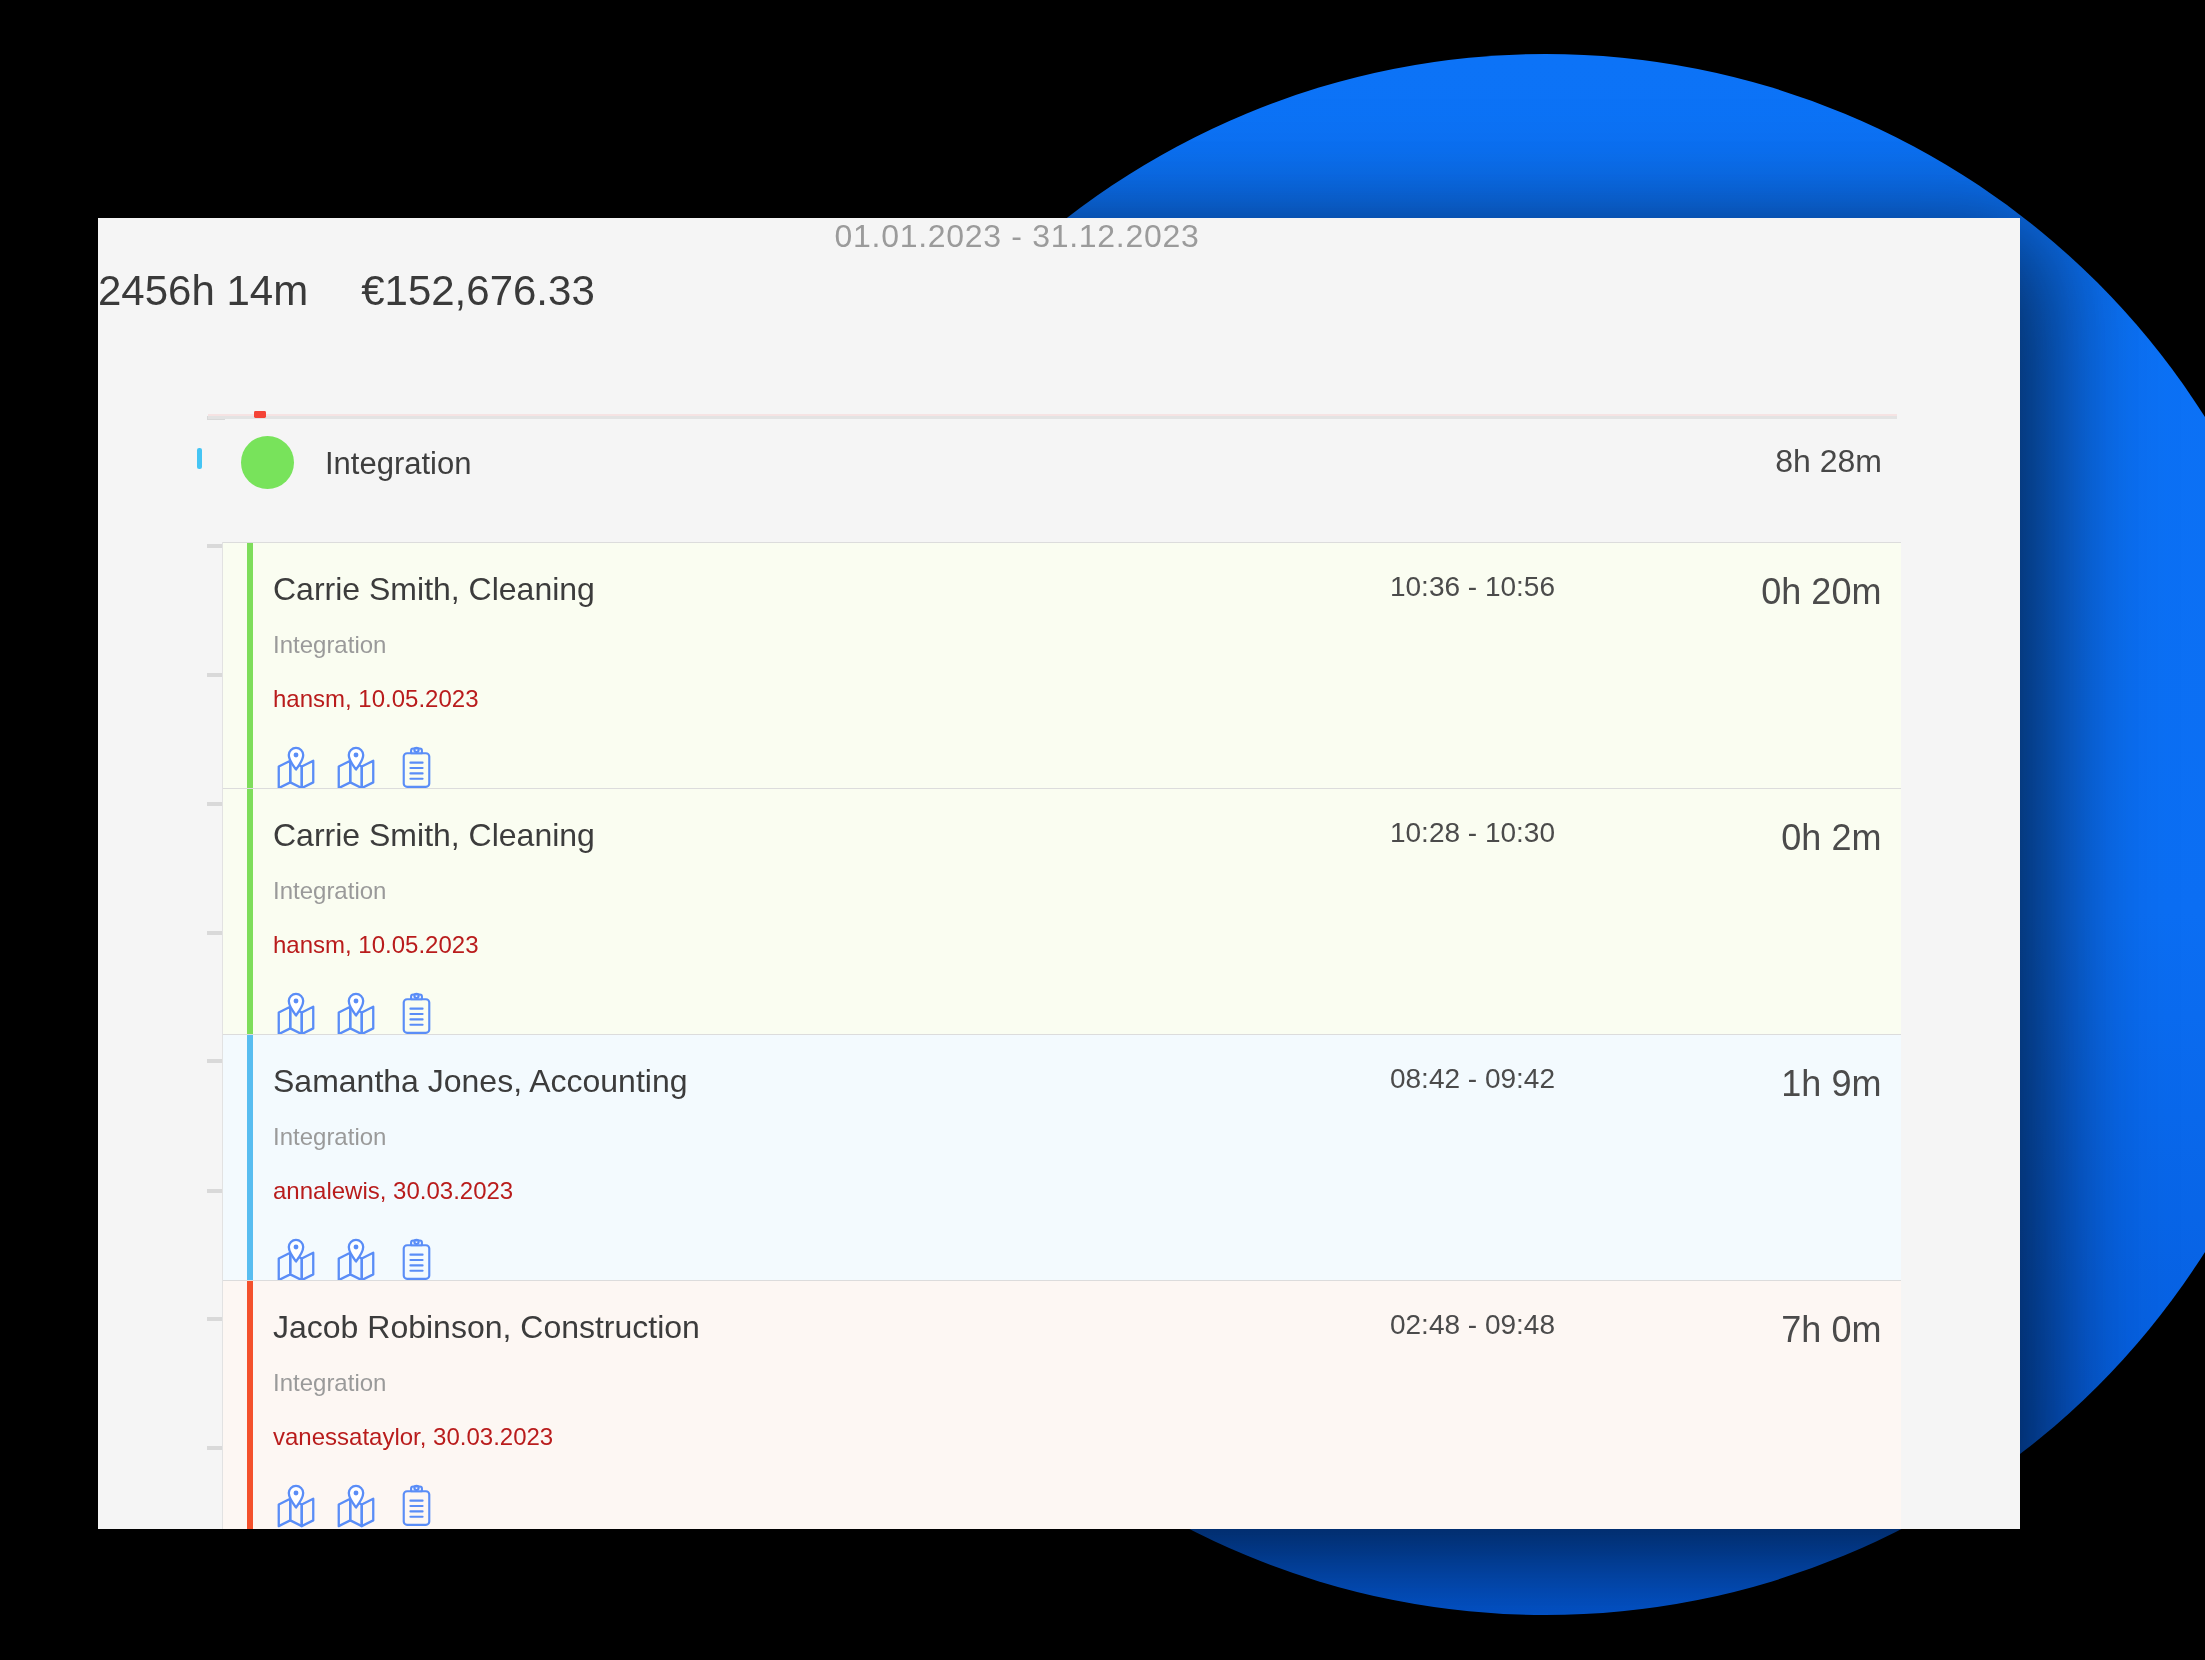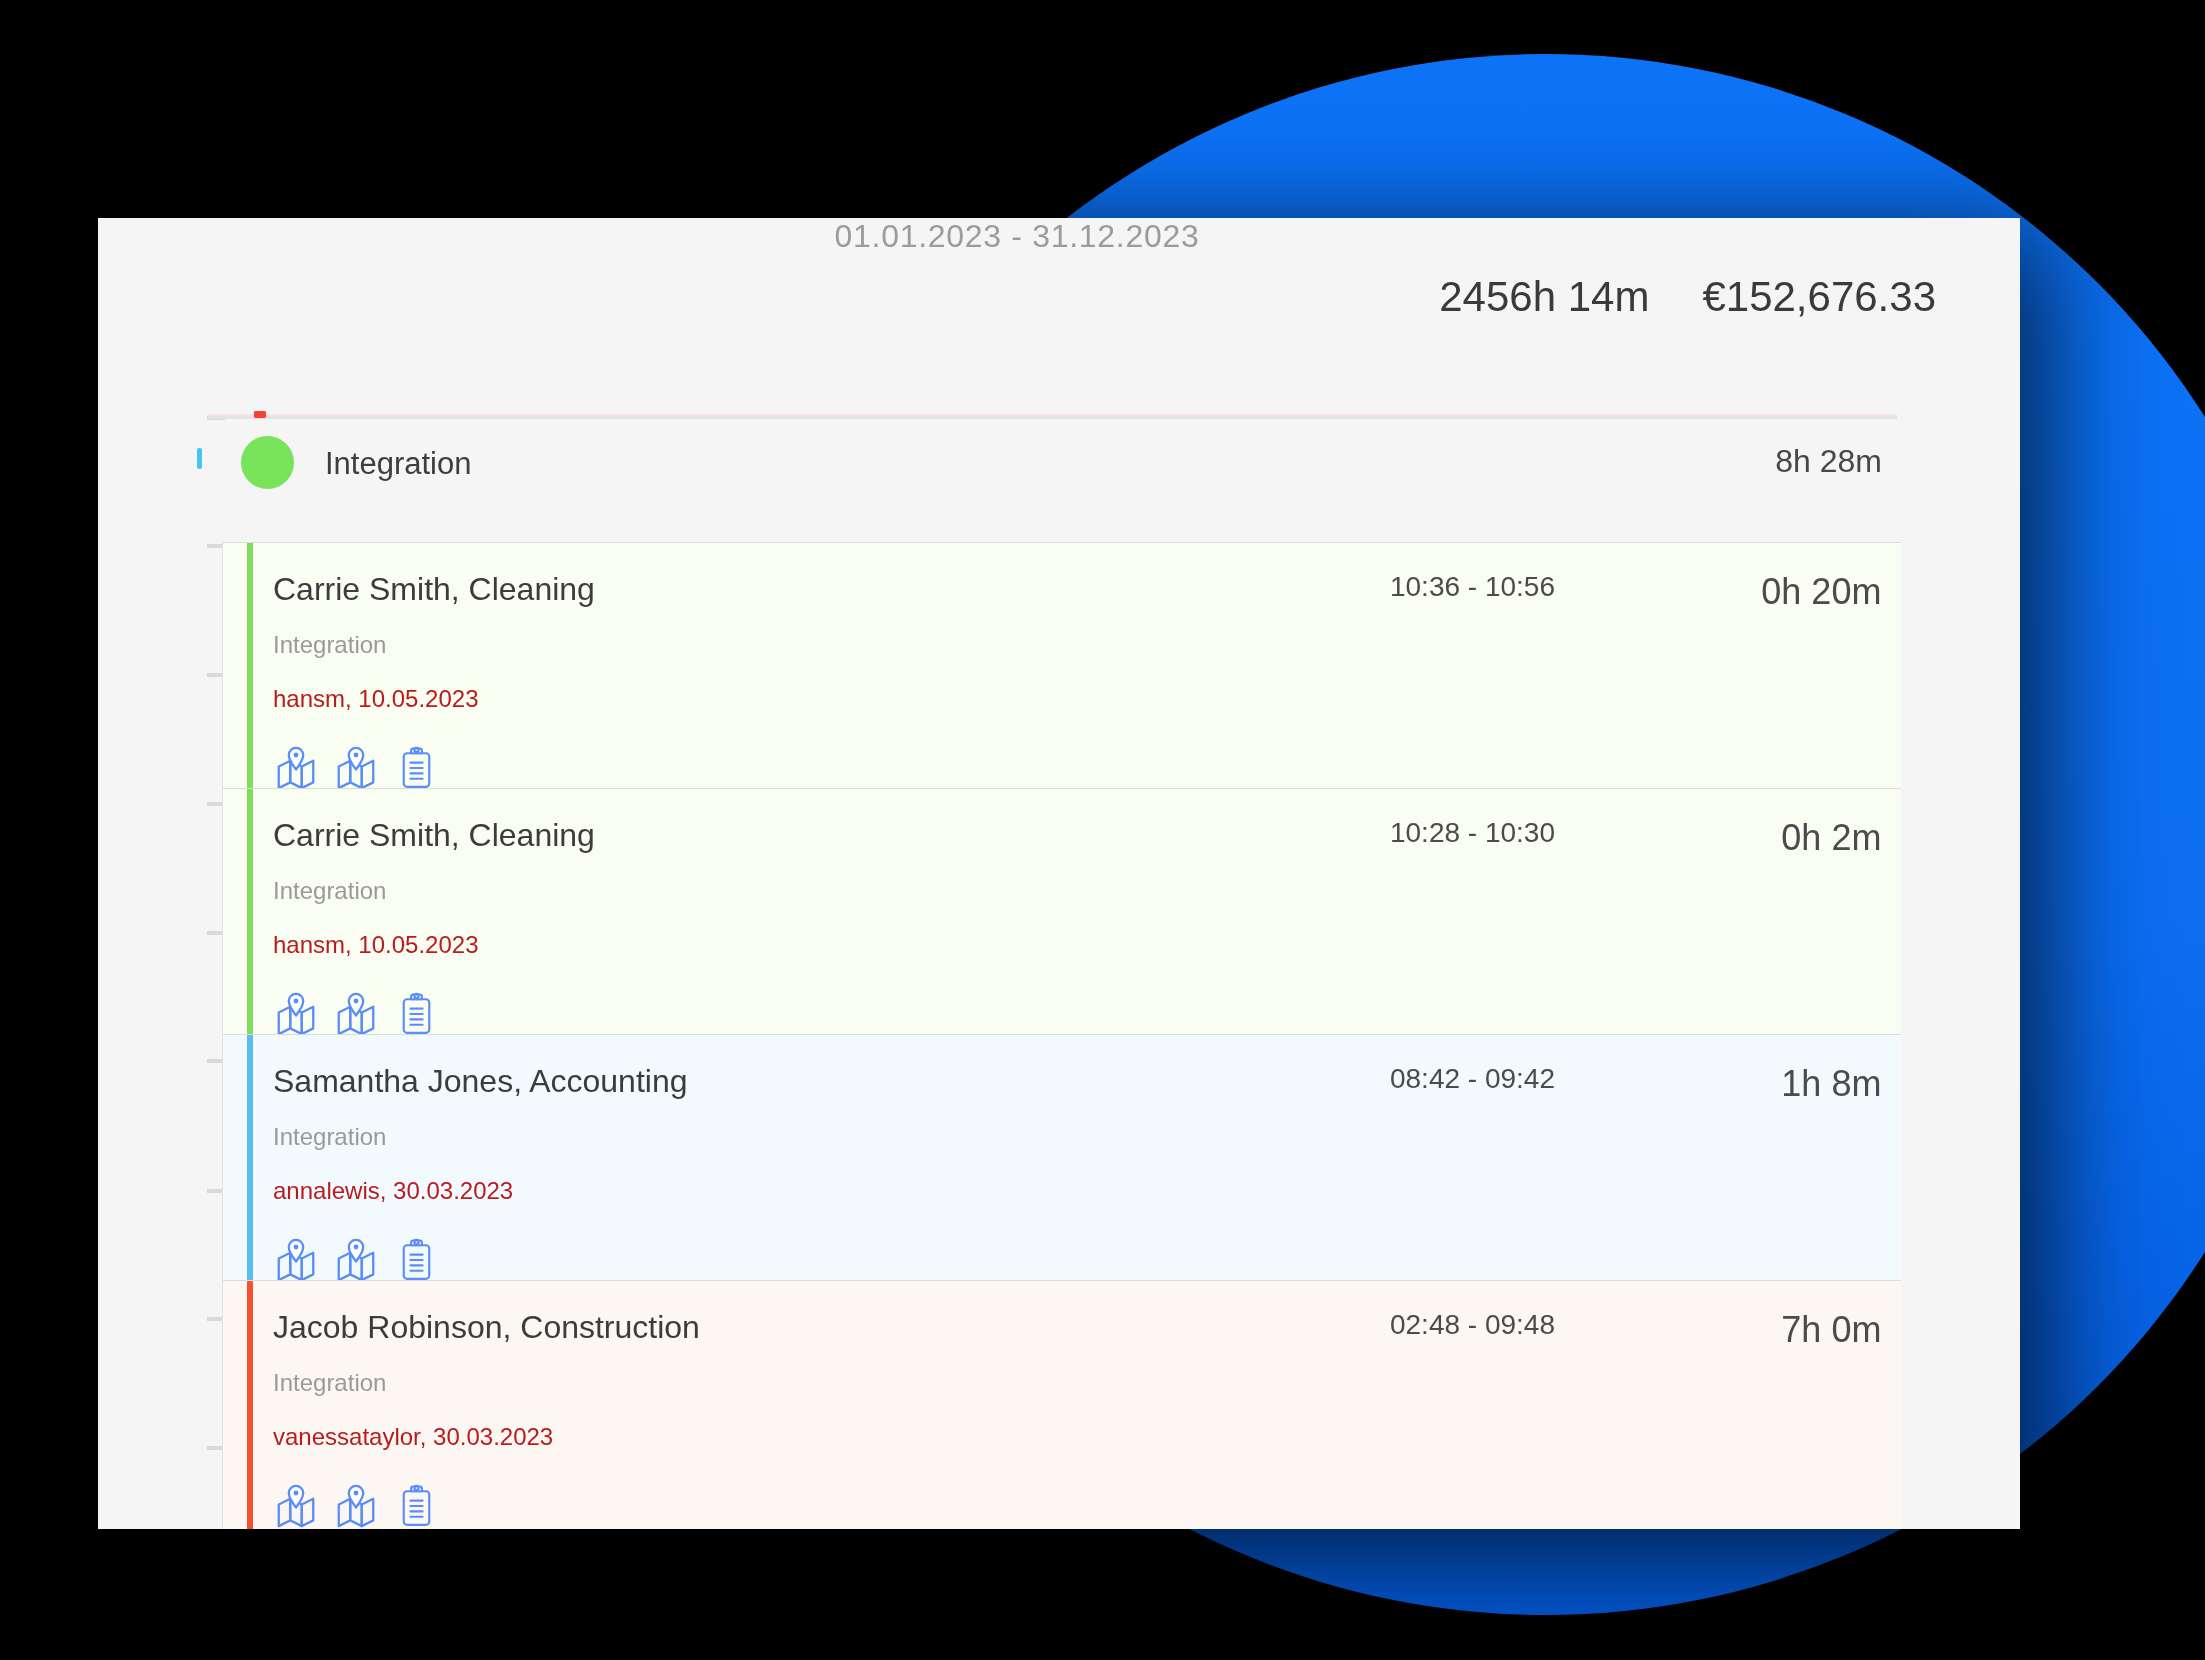--- a/index.html
+++ b/index.html
@@ -13,21 +13,21 @@
     background:linear-gradient(180deg,#0c73f7 0%,#0b6ef3 55%,#0459d8 100%); }
 
   
   .card { position:absolute; left:98px; top:218px; width:1922px; height:1311px;
     background:#f5f5f5; overflow:hidden;
     box-shadow:42px 0 98px rgba(0,0,0,.40), 0 42px 98px rgba(0,0,0,.45); }
 
   
   .card-header { position:absolute; left:0; top:0; width:100%; padding-right:84px; text-align:center; }
   .date-range { font-size:32px; color:#9b9b9b; letter-spacing:0.7px; }
-  .totals { margin-top:18px; display:flex; justify-content:flex-end; gap:53px;
+  .totals { margin-top:12px; display:flex; justify-content:flex-start; gap:53px;
             font-size:42px; color:#3a3a3a; }
 
   
   .group-line { position:absolute; left:110px; top:196px; width:1689px; height:4.9px;
      background:#e3e3e3; border-top:2.1px solid #f6e3e3; }
   .red-dash { position:absolute; left:156px; top:193px; width:12px; height:7px;
      background:#f44336; border-radius:1.4px; }
   .cyan-tick { position:absolute; left:99px; top:230px; width:4.9px; height:21px;
      background:#45c5f4; border-radius:2.1px; }
   .ruler-tick { position:absolute; left:109px; width:17.5px; height:3.5px; background:#d9d9d9; }
@@ -215,21 +215,21 @@
                 <circle cx="32" cy="5" r="3.2"></circle>
                 <path d="M23 24 L41 24"></path>
                 <path d="M23 32 L41 32"></path>
                 <path d="M23 40 L41 40"></path>
                 <path d="M23 48 L41 48"></path>
               </svg>
             </span>
           </div>
         </div>
         <div class="entry-time">08:42 - 09:42</div>
-        <div class="entry-duration">1h 8m</div>
+        <div class="entry-duration">1h 9m</div>
       </div>
 
       <div class="entry" style="background-color: rgb(253, 247, 243);">
         <div class="accent-bar" style="background-color: rgb(244, 81, 44);"></div>
         <div class="entry-body">
           <div class="entry-title">Jacob Robinson, Construction</div>
           <div class="entry-project">Integration</div>
           <div class="entry-meta">vanessataylor, 30.03.2023</div>
           <div class="entry-icons">
             <span class="icon-btn">

